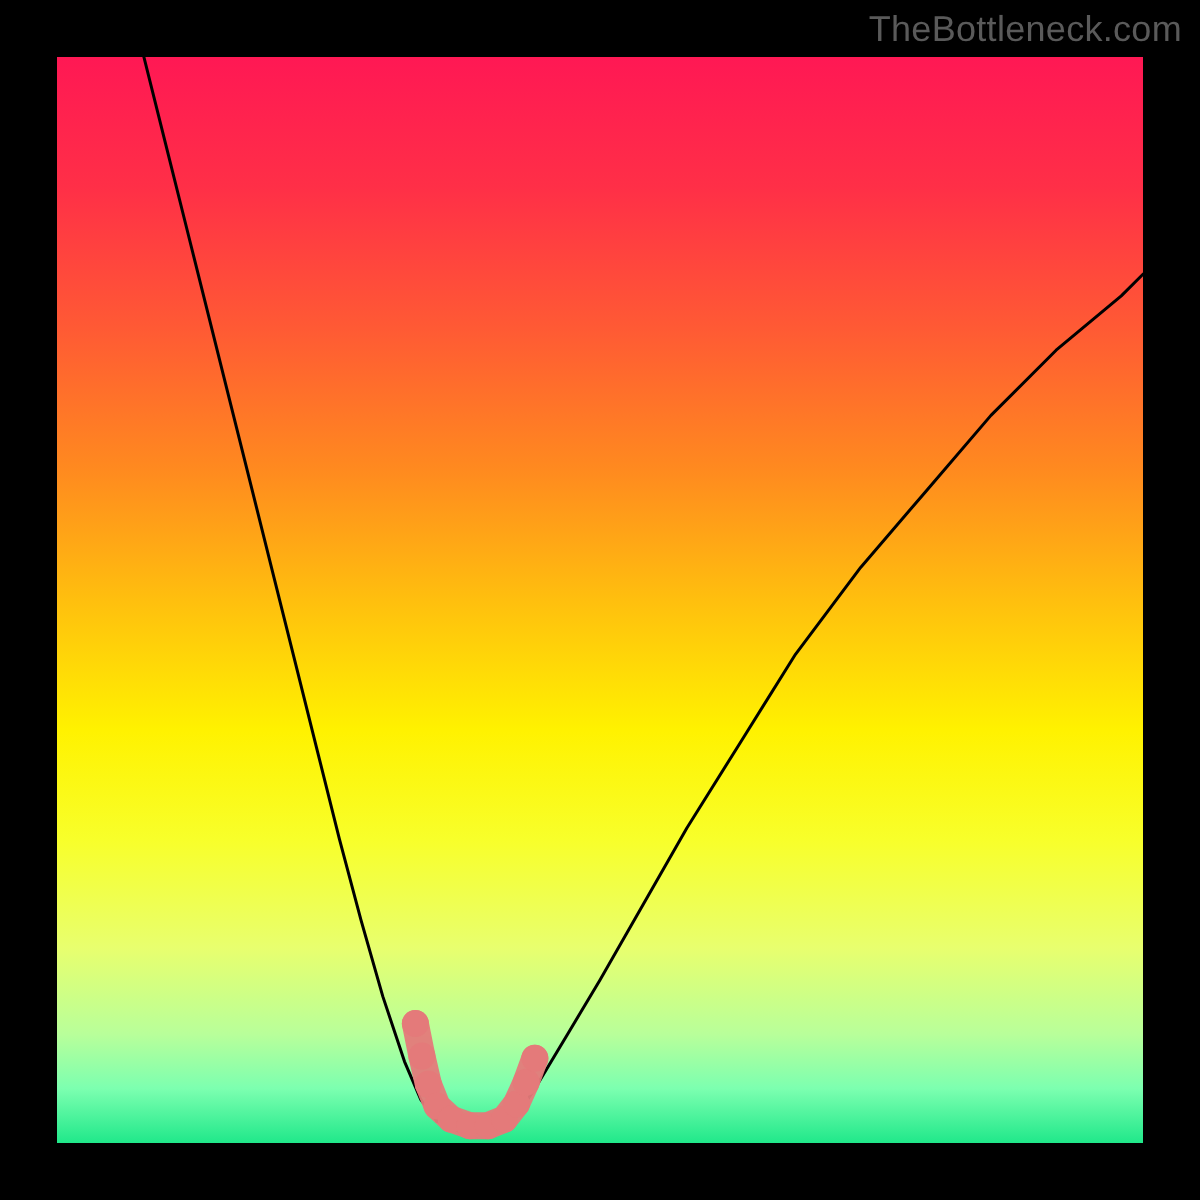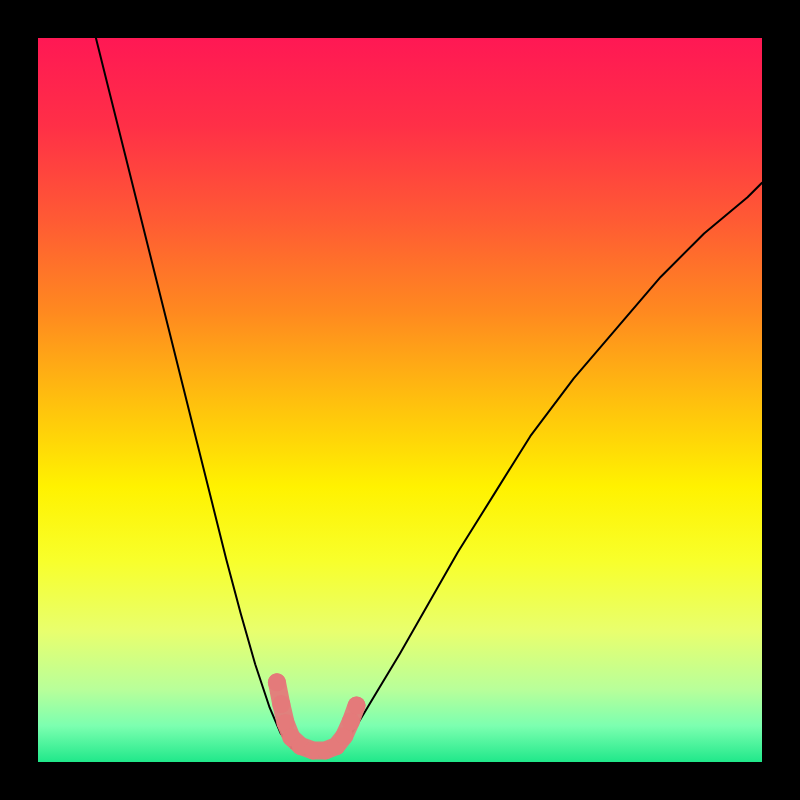--- a/index.html
+++ b/index.html
@@ -36,20 +36,21 @@
   }
   svg {
     display: block;
   }
 </style>
 </head>
 <body>
 
 <div class="frame">
 
+  <div class="watermark">TheBottleneck.com</div>
 
   <div class="plot">
     <svg id="chart-svg" width="724" height="724" viewBox="0 0 724 724">
       <defs>
         <linearGradient id="bg-grad" x1="0" y1="0" x2="0" y2="1">
             <stop offset="0%" stop-color="#ff1854"></stop>
             <stop offset="12%" stop-color="#ff2f47"></stop>
             <stop offset="25%" stop-color="#ff5a34"></stop>
             <stop offset="38%" stop-color="#ff8a1f"></stop>
             <stop offset="50%" stop-color="#ffbf0e"></stop>

